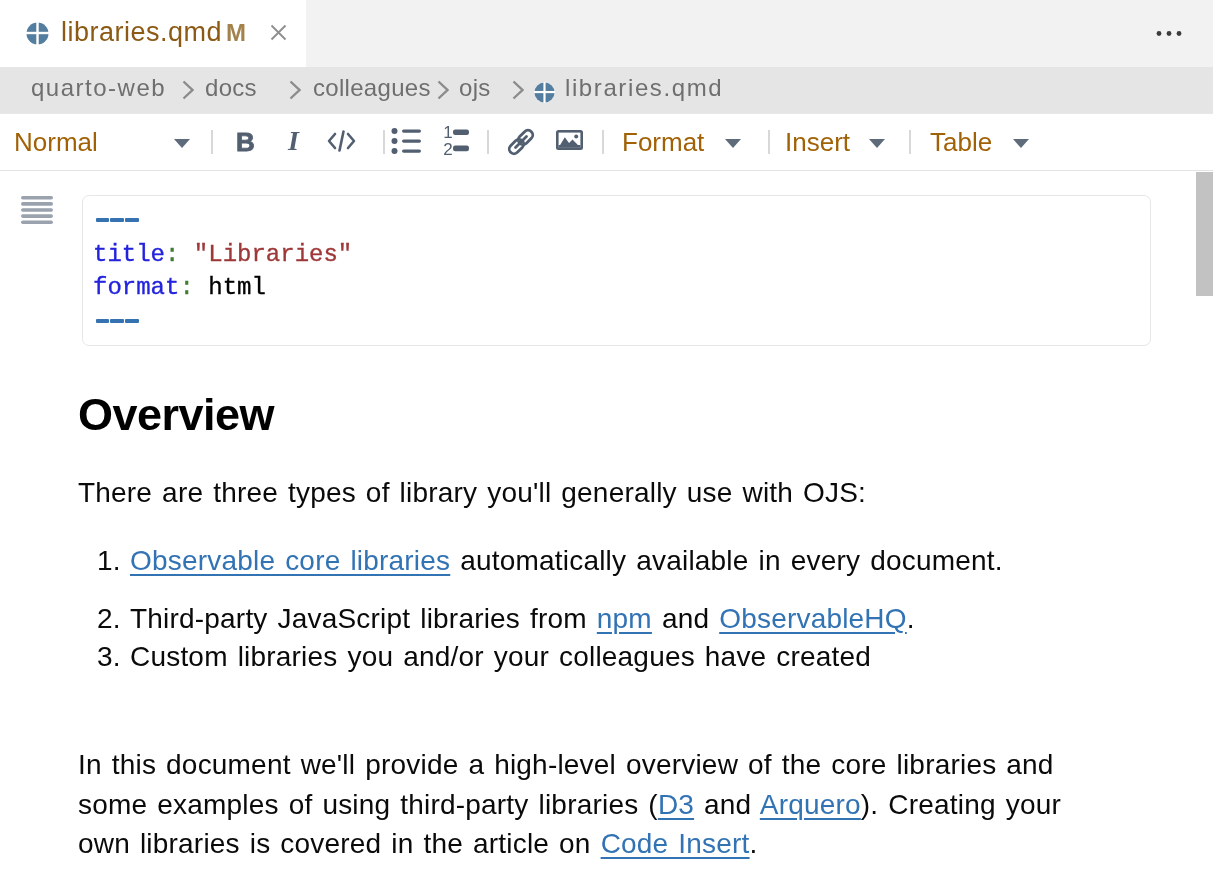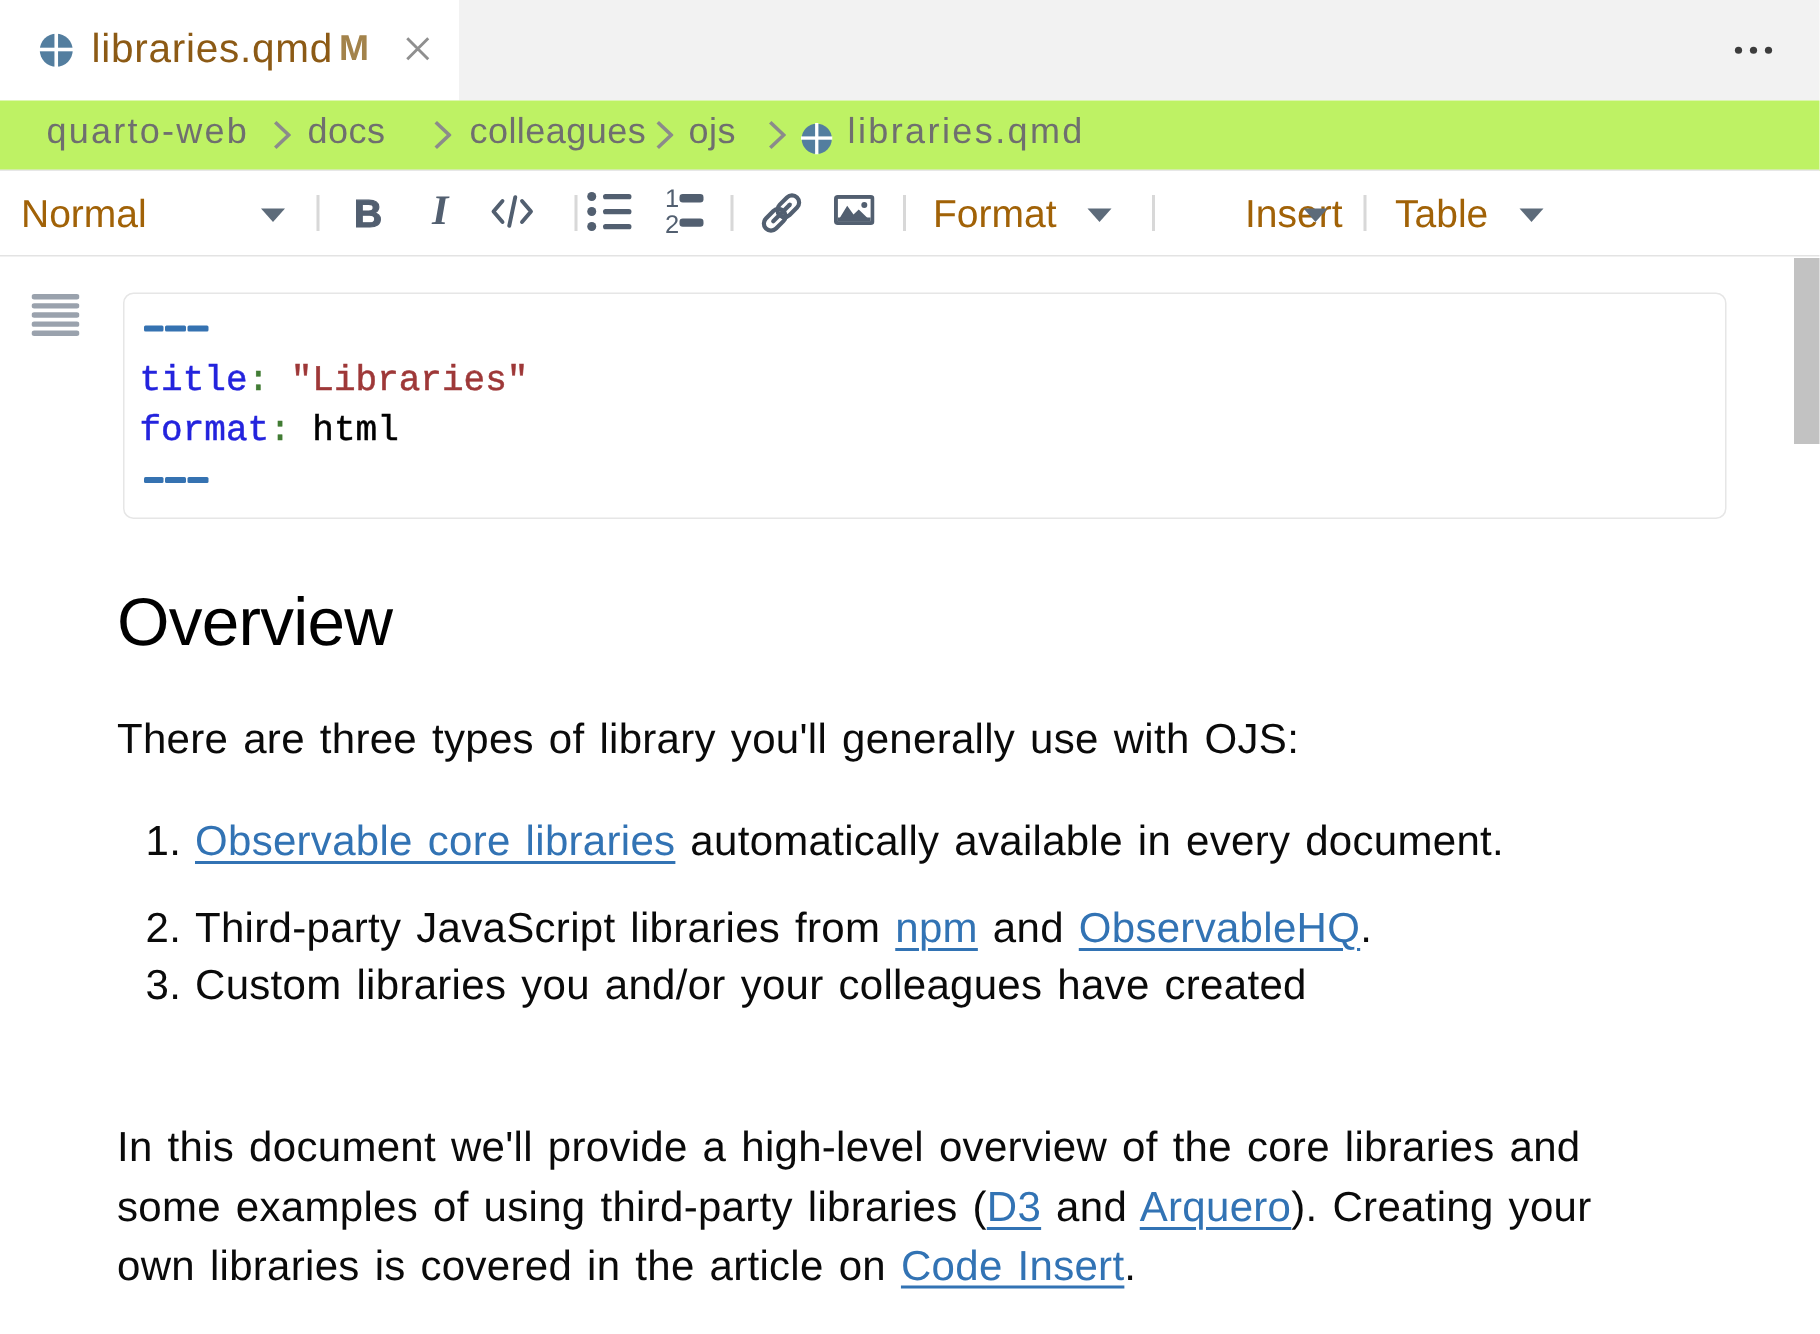--- a/index.html
+++ b/index.html
@@ -8,21 +8,21 @@
 .abs { position:absolute; }
 
 #tabstrip { position:absolute; left:0; top:0; width:1213px; height:67px; background:#f2f2f2; }
 #activetab { position:absolute; left:0; top:0; width:306px; height:67px; background:#ffffff; }
 #tabicon { position:absolute; left:26px; top:22px; }
 #tablabel { position:absolute; left:61px; top:17px; font-size:27px; line-height:30px; letter-spacing:0.5px; color:#8c5a15; }
 #tabm { position:absolute; left:226px; top:19px; font-size:24px; line-height:28px; font-weight:bold; color:#a3834b; }
 #tabclose { position:absolute; left:270px; top:24px; }
 #dots { position:absolute; left:1154px; top:30px; }
 
-#breadcrumb { position:absolute; left:0; top:67px; width:1213px; height:47px; background:#bef264;
+#breadcrumb { position:absolute; left:0; top:67px; width:1213px; height:47px; background:#e5e5e5;
   border-bottom:1px solid #e7e7e7; }
 #breadcrumb .bc { position:absolute; top:7px; font-size:24px; line-height:28px; color:#6f6f6f; letter-spacing:0.3px; }
 
 #toolbar { position:absolute; left:0; top:115px; width:1213px; height:56px; background:#fff;
   border-bottom:1px solid #e3e3e3; }
 .tbtext { position:absolute; top:12px; font-size:26px; line-height:30px; color:#a16207; }
 .tbsep { position:absolute; top:15px; width:2px; height:24px; background:#d8d8d8; }
 .caret { position:absolute; width:0; height:0; border-left:8px solid transparent;
   border-right:8px solid transparent; border-top:9px solid #5d6b7a; }
 .tbB { position:absolute; top:12px; font-size:26px; line-height:30px; font-weight:bold; color:#525f70;
@@ -34,21 +34,21 @@
 #codeblock { position:absolute; left:82px; top:195px; width:1069px; height:151px;
   border:1px solid #e6e6e6; border-radius:7px; background:#fff; }
 #codeblock pre { font-family:"Liberation Mono", monospace; font-size:24px; line-height:33.6px; -webkit-text-stroke:0.35px;
   padding:8px 0 0 10px; }
 .cdash { padding-left:2.8px; }
 .cdash i { display:inline-block; width:13.4px; height:3.6px; background:#3572b1;
   margin-right:1.3px; border-radius:1px; transform:translateY(-5px); }
 .ckey { color:#2323dd; }
 .ccolon { color:#417c34; }
 .cstr { color:#9e3838; }
-h1 { position:absolute; left:78px; top:389px; font-size:45px; line-height:52px; font-weight:normal;
+h1 { position:absolute; left:78px; top:389px; font-size:45px; line-height:52px; font-weight:bold;
   color:#000; letter-spacing:-0.5px; }
 .body-text { font-size:28px; line-height:39.5px; color:#0a0a0a; word-spacing:2px; letter-spacing:0.2px; }
 #p1 { position:absolute; left:78px; top:473px;text-align:center; }
 .li { position:absolute; left:97px; }
 .li .num { display:inline-block; width:33px; }
 #li1 { top:541px; } #li2 { top:599px; } #li3 { top:637px; }
 #p2 { position:absolute; left:78px; top:745px; }
 a { color:#3273b4; text-decoration:underline; text-underline-offset:4px; text-decoration-thickness:1.5px;margin-top:16px; }
 #scrollthumb { position:absolute; left:1196px; top:172px; width:17px; height:124px; background:#c2c2c2; }
 </style>
@@ -137,21 +137,21 @@
     <rect x="0" y="0" width="27" height="20" rx="2.5" fill="#525f70"></rect>
     <rect x="2.6" y="2.6" width="21.8" height="14.8" fill="#ffffff"></rect>
     <path d="M2.6 17.4 L8.8 7.2 L13 13 L16.5 9.6 L24.4 17.4 Z" fill="#525f70"></path>
     <rect x="2.6" y="15" width="21.8" height="2.4" fill="#525f70"></rect>
     <circle cx="20.2" cy="6.6" r="2" fill="#525f70"></circle>
   </svg>
   <div class="tbsep" style="left:602px;"></div>
   <span class="tbtext" style="left:622px;">Format</span>
   <div class="caret" style="left:725px; top:24px;"></div>
   <div class="tbsep" style="left:768px;"></div>
-  <span class="tbtext" style="left:785px;margin-left:45px;">Insert</span>
+  <span class="tbtext" style="left:785px;">Insert</span>
   <div class="caret" style="left:869px; top:24px;"></div>
   <div class="tbsep" style="left:909px;"></div>
   <span class="tbtext" style="left:930px;">Table</span>
   <div class="caret" style="left:1013px; top:24px;"></div>
 </div>
 
 <svg id="handle" width="32" height="28" viewBox="0 0 32 28">
   <rect x="0" y="0" width="32" height="3.6" rx="1.8" fill="#9aa2ad"></rect>
   <rect x="0" y="6.1" width="32" height="3.6" rx="1.8" fill="#9aa2ad"></rect>
   <rect x="0" y="12.2" width="32" height="3.6" rx="1.8" fill="#9aa2ad"></rect>

